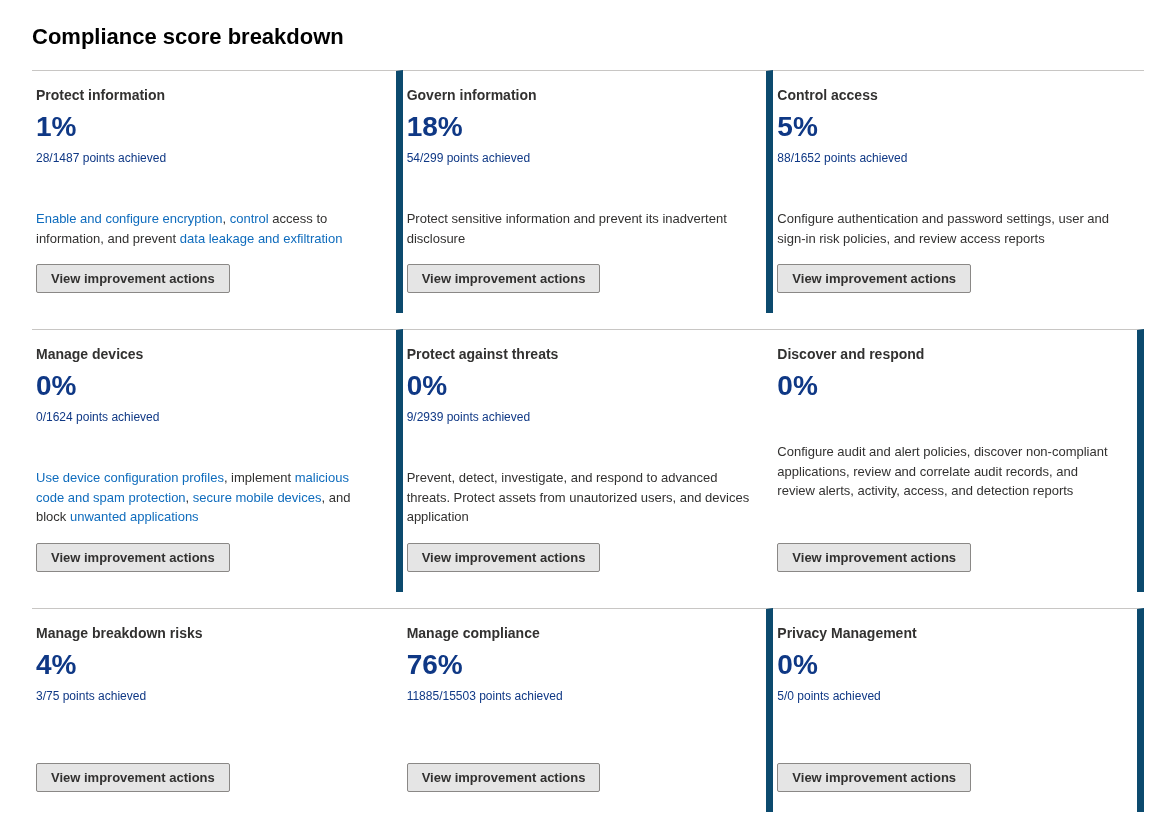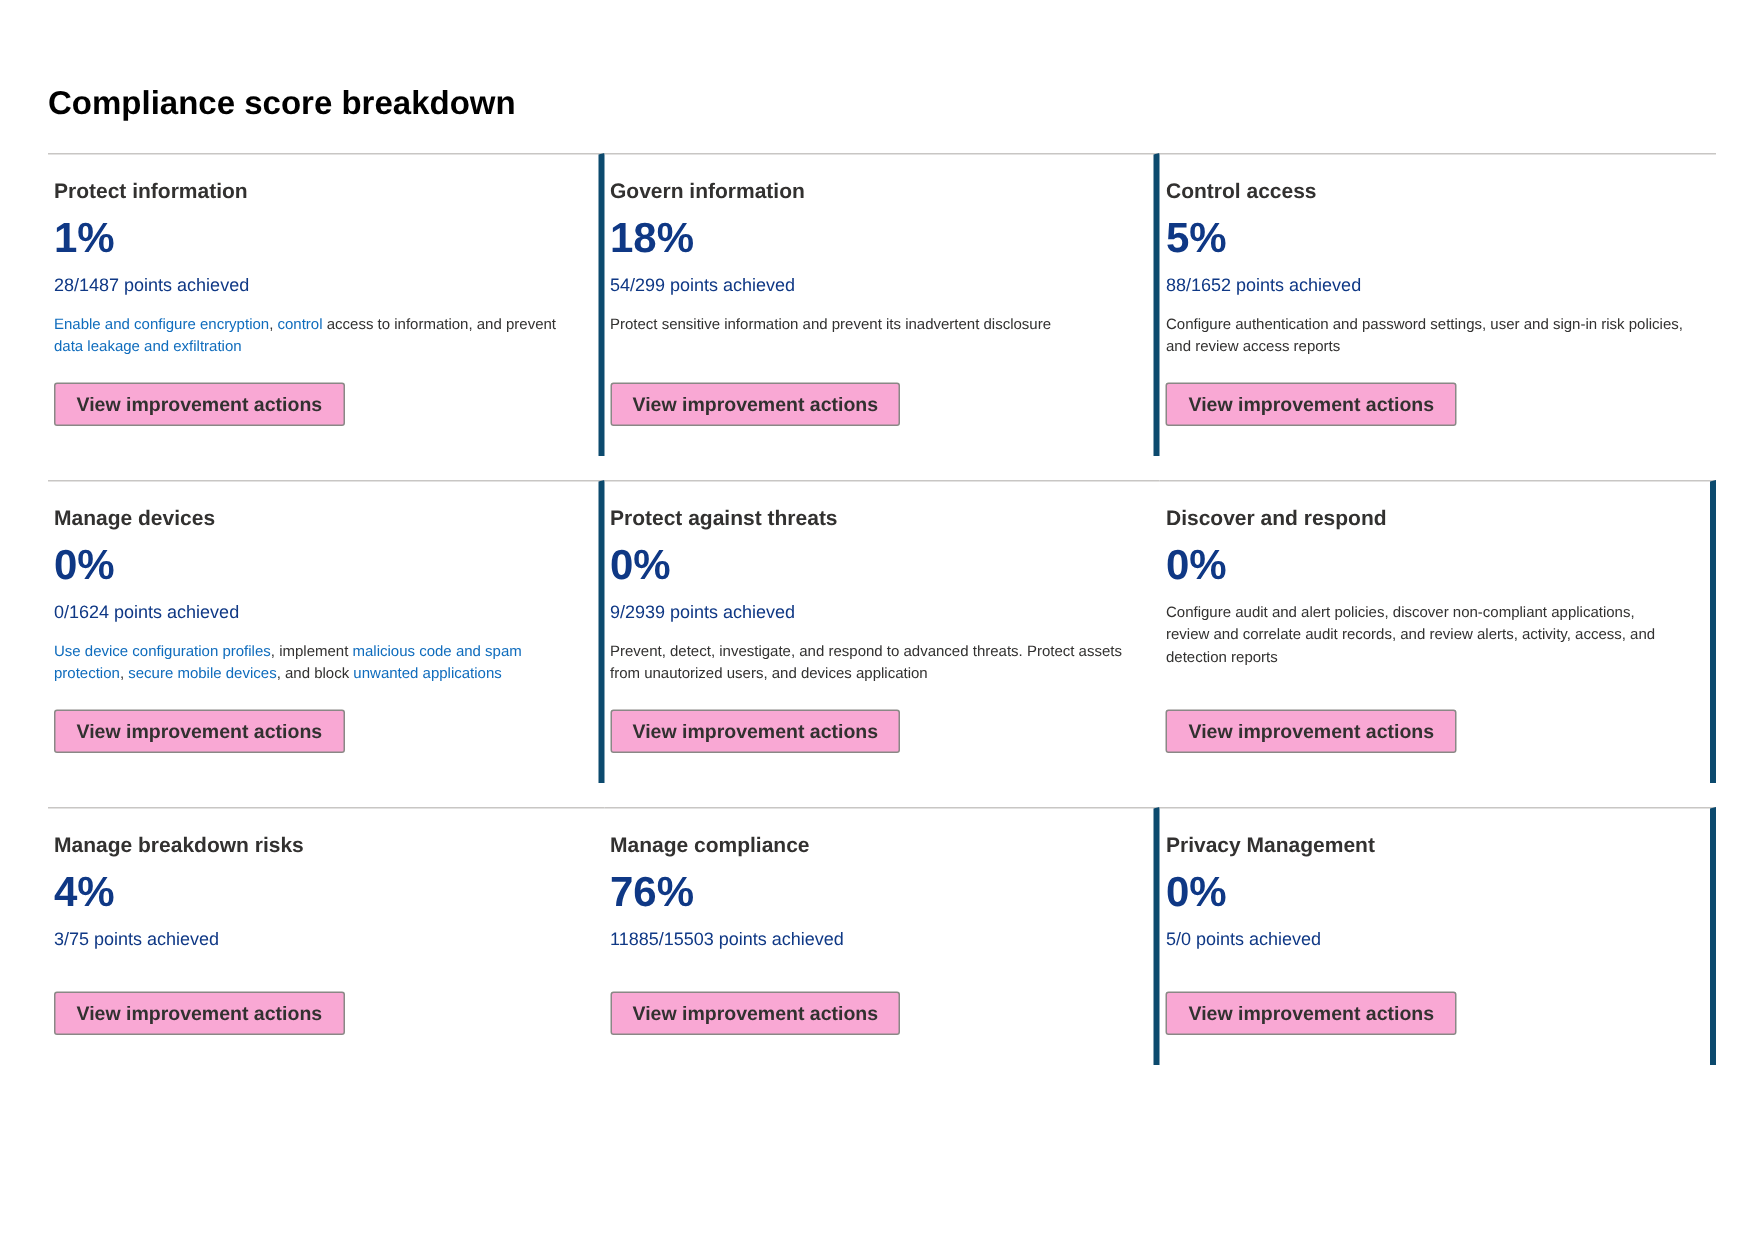--- a/index.html
+++ b/index.html
@@ -8,31 +8,30 @@
       background: #fff;
       color: #323130;
       font-size: 14px;
       padding: 24px 32px;
     }
     h1.page-title {
       font-size: 22px;
       font-weight: 700;
       color: #000;
       margin-bottom: 20px;
-      margin-top: 32px;
     }
     .grid {
       display: grid;
       grid-template-columns: 1fr 1fr 1fr;
       gap: 0;
     }
     .card {
       padding: 16px 20px 20px 4px;
       border-top: 1px solid #c8c6c4;
-      border-right: 4px solid #0c4a6e;
+      border-right: 7px solid #0c4a6e;
       display: flex;
       flex-direction: column;
       gap: 6px;
     }
     .card:nth-child(3n) {
       border-right: none;
     }
     .card-title {
       font-size: 14px;
       font-weight: 600;
@@ -44,35 +43,36 @@
       font-weight: 700;
       color: #0f3885;
       margin-bottom: 2px;
     }
     .card-points {
       font-size: 12px;
       color: #0f3885;
       margin-bottom: 6px;
     }
     .card-description {
-      font-size: 10px;
+      font-size: 13px;
       color: #323130;
       line-height: 1.5;
       flex: 1;
+      margin-top: 32px;
     }
     .card-description a, .card-description .link-text {
       color: #0f6cbd;
       text-decoration: none;
     }
     .btn-view {
       display: inline-block;
       margin-top: 10px;
       padding: 6px 14px;
       border: 1px solid #8a8886;
-      background: #f9a8d4;
+      background: #e5e5e5;
       color: #323130;
       font-size: 13px;
       font-weight: 600;
       cursor: pointer;
       border-radius: 2px;
       width: fit-content;
     }
     .spacer-row {
       grid-column: 1 / -1;
       height: 16px;

